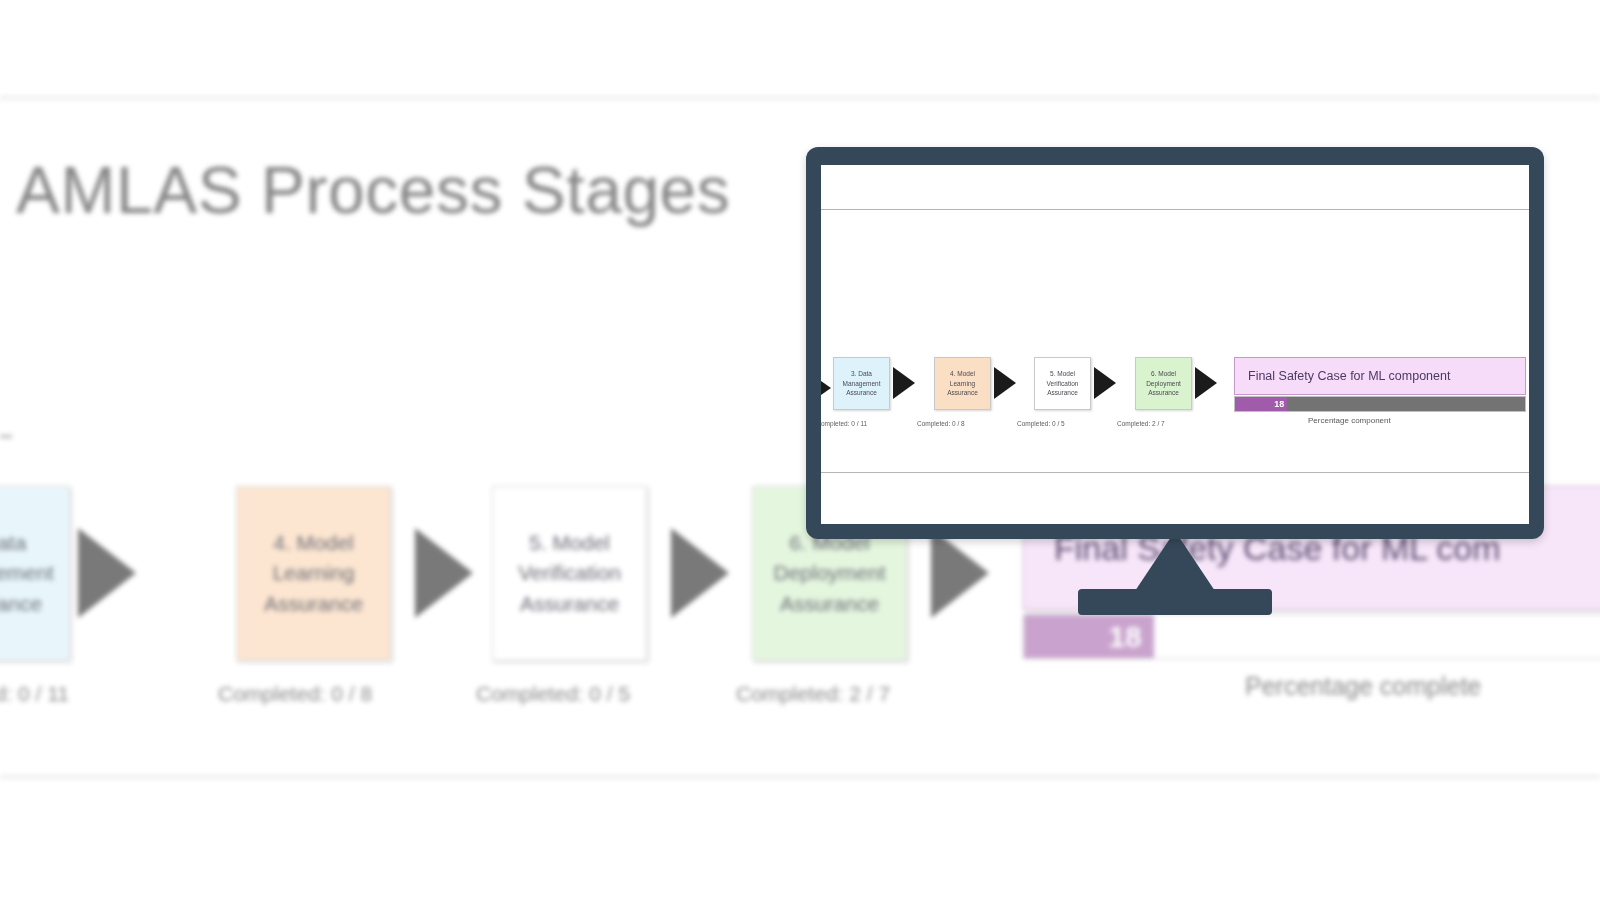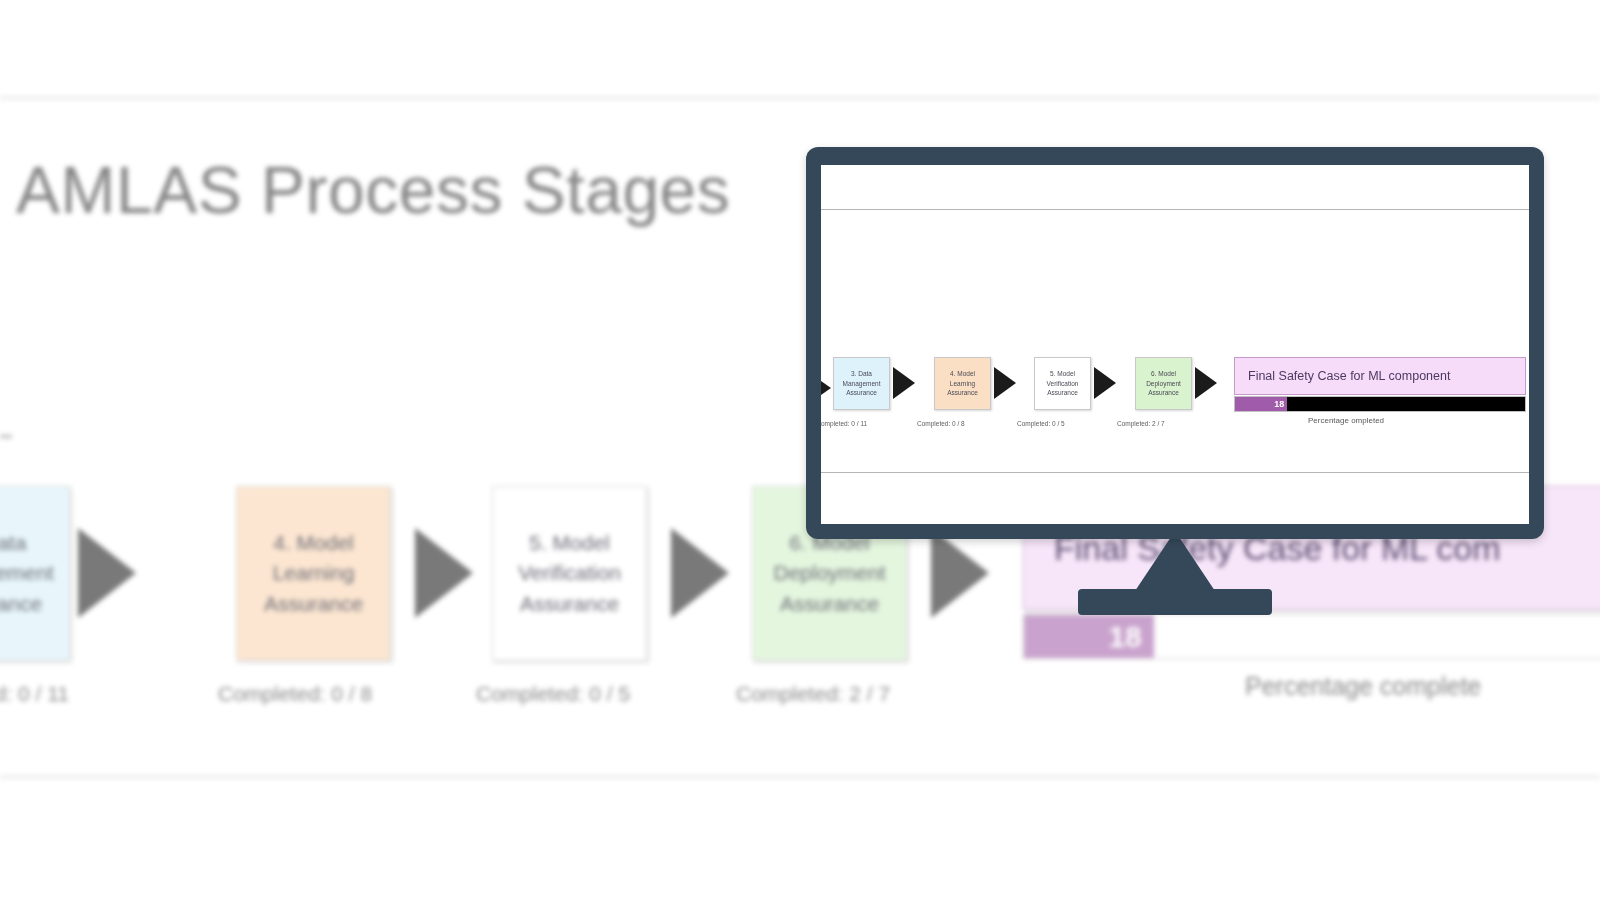--- a/index.html
+++ b/index.html
@@ -176,21 +176,21 @@
   #sm-final-box {
     position: absolute; left: 413px; top: 0px;
     width: 292px; height: 38px;
     background: #f6dcf9; border: 1px solid #c59acb;
     display: flex; align-items: center; padding-left: 13px;
     font-size: 12.5px; color: #4b3a62; white-space: nowrap;
   }
   #sm-progress-track {
     position: absolute; left: 413px; top: 39px;
     width: 292px; height: 16px;
-    background: #000000; border: 1px solid #c0c0c0;
+    background: #737373; border: 1px solid #c0c0c0;
   }
   #sm-progress-fill {
     position: absolute; left: 0; top: 0;
     width: 18%; height: 100%;
     background: #a05bab;
     color: #ffffff; font-size: 9px; font-weight: bold;
     display: flex; align-items: center; justify-content: flex-end;
     padding-right: 3px;
   }
   #sm-progress-caption {
@@ -296,17 +296,17 @@
         <div id="sm-final-box">
           <span>Final Safety Case for ML component</span>
         </div>
 
         <div id="sm-progress-track">
           <div id="sm-progress-fill" style="width: 18%;">
             <span>18</span>
           </div>
         </div>
 
-        <div id="sm-progress-caption">Percentage ompleted</div>
+        <div id="sm-progress-caption">Percentage component</div>
       </div>
     </div>
   </div>
 </div>
 
 </body></html>

